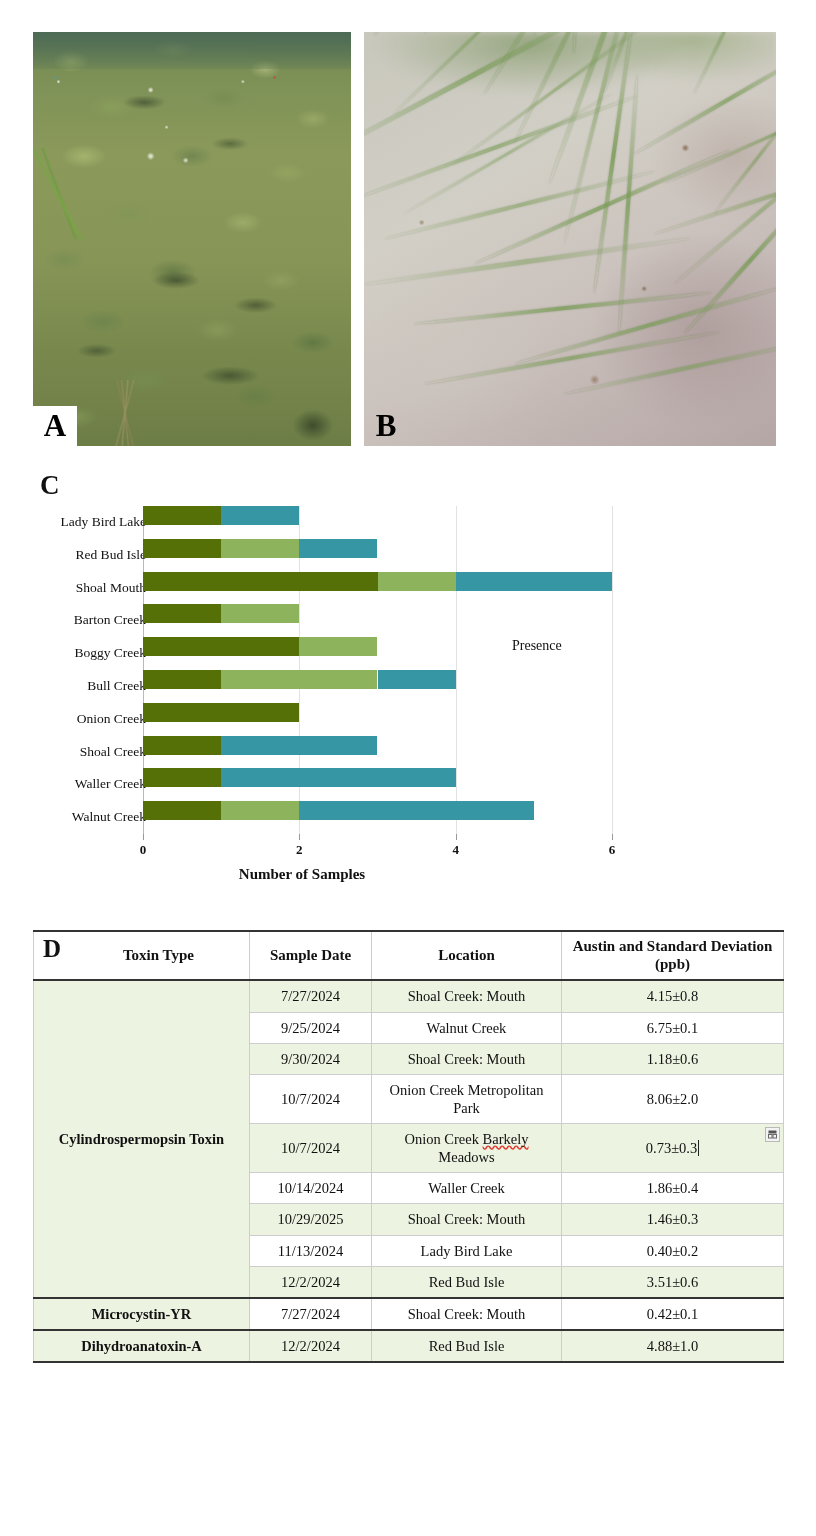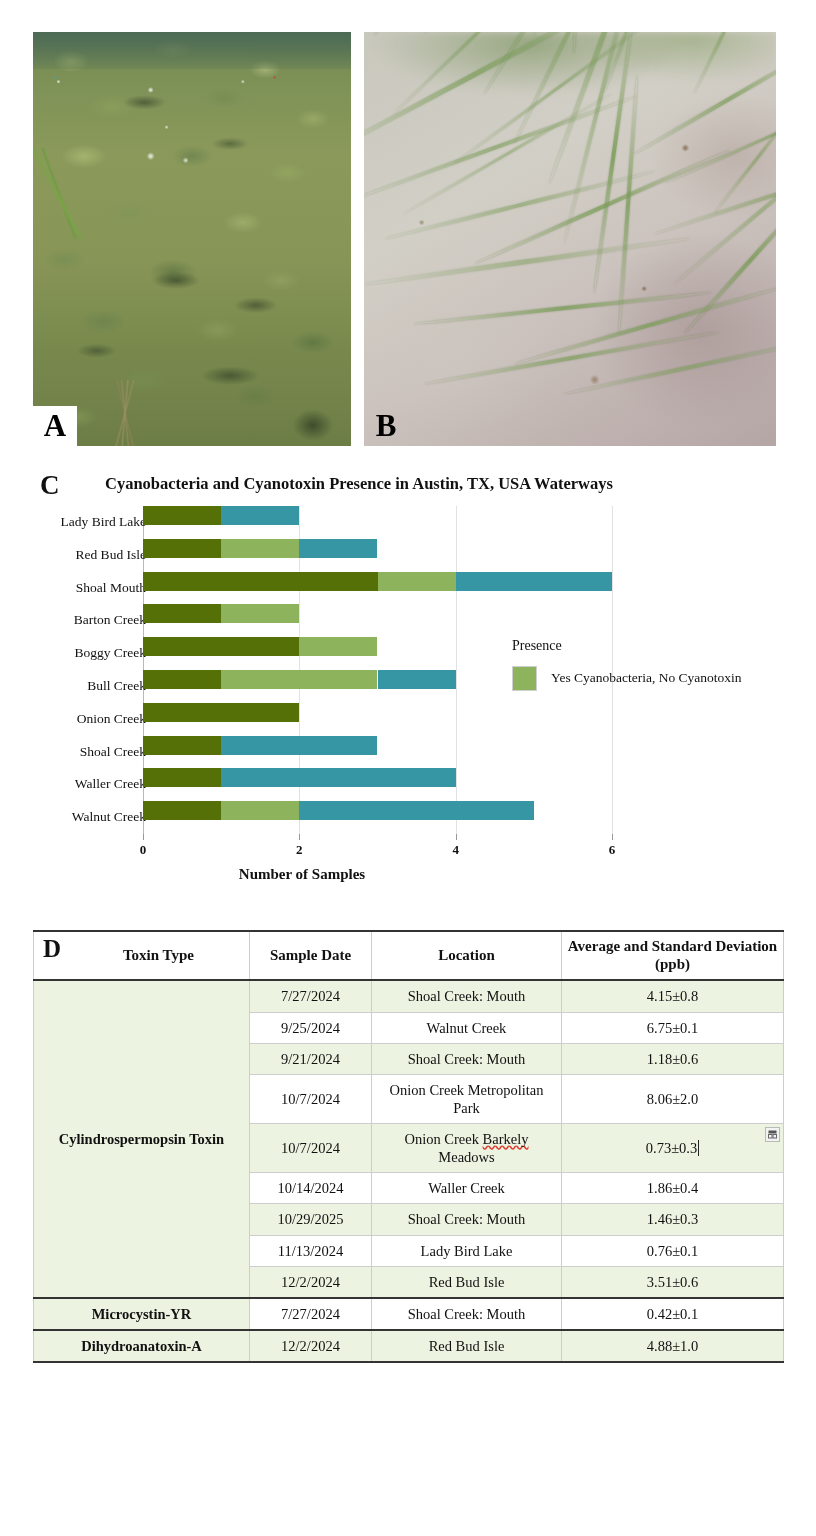--- a/index.html
+++ b/index.html
@@ -201,21 +201,20 @@
         <div class="fil" style="left: 30px; top: 80px; width: 220px; height: 3px; transform: rotate(-44deg); transform-origin: left center; opacity: 0.61;"></div>
       </div>
     <div class="microB-deb"></div>
     <div class="panel-letter">B</div>
   </div>
 
 </div>
 
 <div class="chartPanel">
   <div id="chartLetter">C</div>
-  <div id="chartTitle">Cyanobacteria and Cyanotoxin Presence in Austin, TX, USA Waterways</div>
 
   <div class="plot" id="plot">
     <div id="gridlines">
         <div class="axisline" style="left: 143px;"></div>
         <div class="gridline" style="left: 299.333px;"></div>
         <div class="gridline" style="left: 455.667px;"></div>
         <div class="gridline" style="left: 612px;"></div>
       </div>
     <div id="bars">
         <div class="row" style="top: 0px;">
@@ -281,59 +280,55 @@
         <div class="ticklabel" style="left: 455.667px;">4</div>
         <div class="tick" style="left: 612px;"></div>
         <div class="ticklabel" style="left: 612px;">6</div>
       </div>
     <div id="xAxisTitle">Number of Samples</div>
   </div>
 
   <div class="legend">
     <div id="legendTitle">Presence</div>
     <div id="legendRows">
-        <div class="legrow">
-          <div class="swatch" style="background: rgb(141, 180, 92);"></div>
-          <div class="legtext">Yes Cyanobacteria, No Cyanotoxin</div>
-        </div>
       </div>
   </div>
 </div>
 
 <div class="tableWrap">
   <div id="tableLetter">D</div>
   <table>
     <colgroup>
       <col class="colA">
         <col class="colB">
         <col class="colC">
         <col class="colD">
     </colgroup>
     <thead>
       <tr>
         <th class="hdrToxin">Toxin Type</th>
         <th>Sample Date</th>
         <th>Location</th>
-        <th>Average and Standard Deviation (ppb)</th>
+        <th>Austin and Standard Deviation (ppb)</th>
       </tr>
     </thead>
     <tbody id="tableBody">
         <tr class="alt">
           <td class="toxincell" rowspan="9" style="border-top: 2px solid rgb(51, 51, 51);">Cylindrospermopsin Toxin</td>
           <td>7/27/2024</td>
           <td>Shoal Creek: Mouth</td>
           <td>4.15±0.8</td>
         </tr>
         <tr class="white">
           <td>9/25/2024</td>
           <td>Walnut Creek</td>
           <td>6.75±0.1</td>
         </tr>
         <tr class="alt">
-          <td>9/21/2024</td>
+          <td>9/30/2024</td>
           <td>Shoal Creek: Mouth</td>
           <td>1.18±0.6</td>
         </tr>
         <tr class="white">
           <td>10/7/2024</td>
           <td>Onion Creek Metropolitan Park</td>
           <td>8.06±2.0</td>
         </tr>
         <tr class="alt">
           <td>10/7/2024</td>
@@ -352,21 +347,21 @@
           <td>1.86±0.4</td>
         </tr>
         <tr class="alt">
           <td>10/29/2025</td>
           <td>Shoal Creek: Mouth</td>
           <td>1.46±0.3</td>
         </tr>
         <tr class="white">
           <td>11/13/2024</td>
           <td>Lady Bird Lake</td>
-          <td>0.76±0.1</td>
+          <td>0.40±0.2</td>
         </tr>
         <tr class="alt">
           <td>12/2/2024</td>
           <td>Red Bud Isle</td>
           <td>3.51±0.6</td>
         </tr>
         <tr class="white grouptop">
           <td class="toxincell" rowspan="1">Microcystin-YR</td>
           <td>7/27/2024</td>
           <td>Shoal Creek: Mouth</td>

